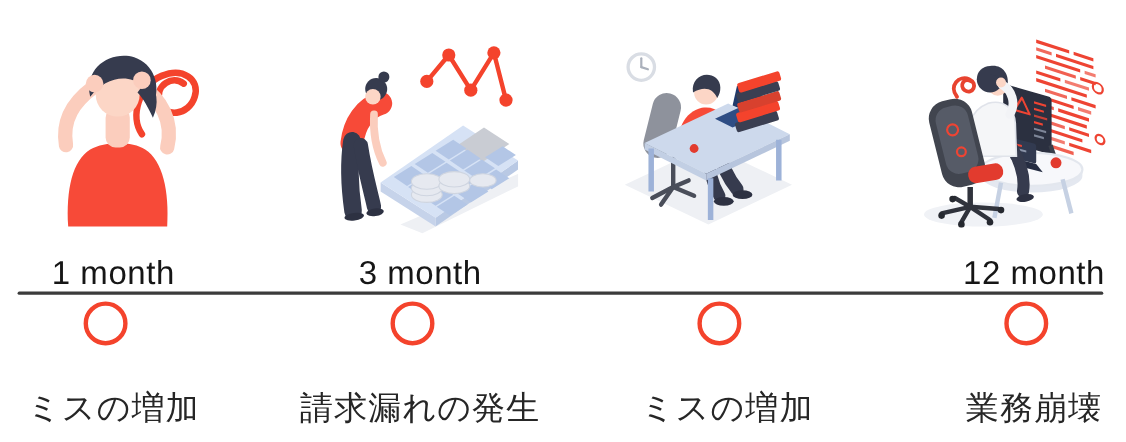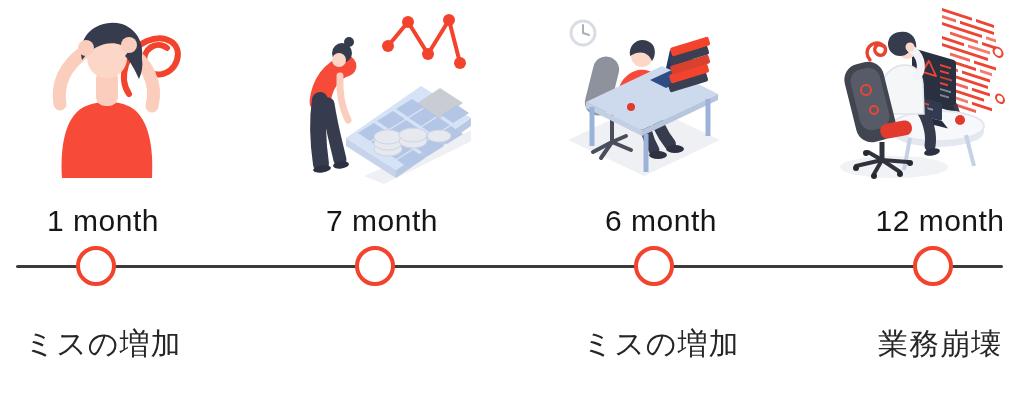--- a/index.html
+++ b/index.html
@@ -2,21 +2,21 @@
 <html><head>
 <meta charset="utf-8">
 <style>
   html,body{margin:0;padding:0;}
   body{
     width:1024px;height:402px;background:#ffffff;position:relative;overflow:hidden;
     font-family:"Liberation Sans","DejaVu Sans",sans-serif;
   }
   .canvas{position:absolute;inset:0;}
   .axis{position:absolute;left:16px;top:265px;width:987px;height:3px;background:#3b3b3b;border-radius:2px;}
-  .stage{position:absolute;inset:0;pointer-events:none;}
+  .stage{position:absolute;inset:0;pointer-events:none;margin-top:28px;}
   .s1{--cx:96px;}  .s2{--cx:375px;}  .s3{--cx:654px;}  .s4{--cx:933px;}
   .time{
     position:absolute;top:204px;left:calc(var(--cx) - 103px);width:220px;
     text-align:center;font-size:30px;line-height:34px;color:#161616;letter-spacing:.5px;
   }
   .marker{
     position:absolute;top:246px;left:calc(var(--cx) - 20px);width:40px;height:40px;
     box-sizing:border-box;border:4px solid #f4432c;border-radius:50%;background:#ffffff;
   }
   .jlabel{
@@ -107,22 +107,23 @@
           <path d="M34 92 C30 118 33 142 35 156" stroke="#363b4e" stroke-width="16" fill="none" stroke-linecap="round"></path>
           <path d="M42 96 C46 122 52 142 54 152" stroke="#363b4e" stroke-width="13" fill="none" stroke-linecap="round"></path>
           <ellipse cx="36" cy="161" rx="9" ry="3.5" fill="#2d3142" transform="rotate(-8 36 161)"></ellipse>
           <ellipse cx="55" cy="157" rx="8" ry="3.5" fill="#2d3142" transform="rotate(-8 55 157)"></ellipse>
           <circle cx="56" cy="45" r="10" fill="#363b4e"></circle>
           <circle cx="63" cy="34" r="5" fill="#363b4e"></circle>
           <circle cx="53" cy="52" r="7" fill="#fcd6c6"></circle>
         </g>
       </svg>
     </div>
-    <div class="time">7 month</div>
-    <div class="marker"></div>
+    <div class="time">3 month</div>
+    <div class="marker"></div>
+    <div class="jlabel">請求漏れの発生</div>
   </section>
 
   <section class="stage s3">
     <div class="illo">
       <svg width="170" height="172" viewBox="0 0 170 172">
         <g>
           <circle cx="27" cy="27" r="12" fill="#ffffff" stroke="#d9dde4" stroke-width="3"></circle>
           <line x1="27" y1="27" x2="27" y2="19" stroke="#aab0bb" stroke-width="2" stroke-linecap="round"></line>
           <line x1="27" y1="27" x2="33" y2="29" stroke="#aab0bb" stroke-width="2" stroke-linecap="round"></line>
         </g>
@@ -160,21 +161,20 @@
         <g>
           <rect x="112" y="72" width="40" height="9" rx="2" fill="#3a3f52" transform="rotate(-17 132 76)"></rect>
           <rect x="113" y="63" width="40" height="9" rx="2" fill="#f4432c" transform="rotate(-17 133 67)"></rect>
           <rect x="114" y="54" width="40" height="9" rx="2" fill="#d8412e" transform="rotate(-17 134 58)"></rect>
           <rect x="113" y="45" width="40" height="9" rx="2" fill="#3a3f52" transform="rotate(-17 133 49)"></rect>
           <rect x="114" y="36" width="40" height="9" rx="2" fill="#f4432c" transform="rotate(-17 134 40)"></rect>
         </g>
         <circle cx="75" cy="101" r="4" fill="#e23b2e"></circle>
       </svg>
     </div>
-    <div class="time">6 month</div>
     <div class="marker"></div>
     <div class="jlabel">ミスの増加</div>
   </section>
 
   <section class="stage s4">
     <div class="illo">
       <svg width="192" height="175" viewBox="0 0 192 175">
         <ellipse cx="70" cy="163" rx="54" ry="11" fill="#f0f2f6"></ellipse>
         <g fill="#ee4433" transform="translate(118,4) skewY(18)">
           <rect x="0" y="0" width="30" height="3"></rect>

